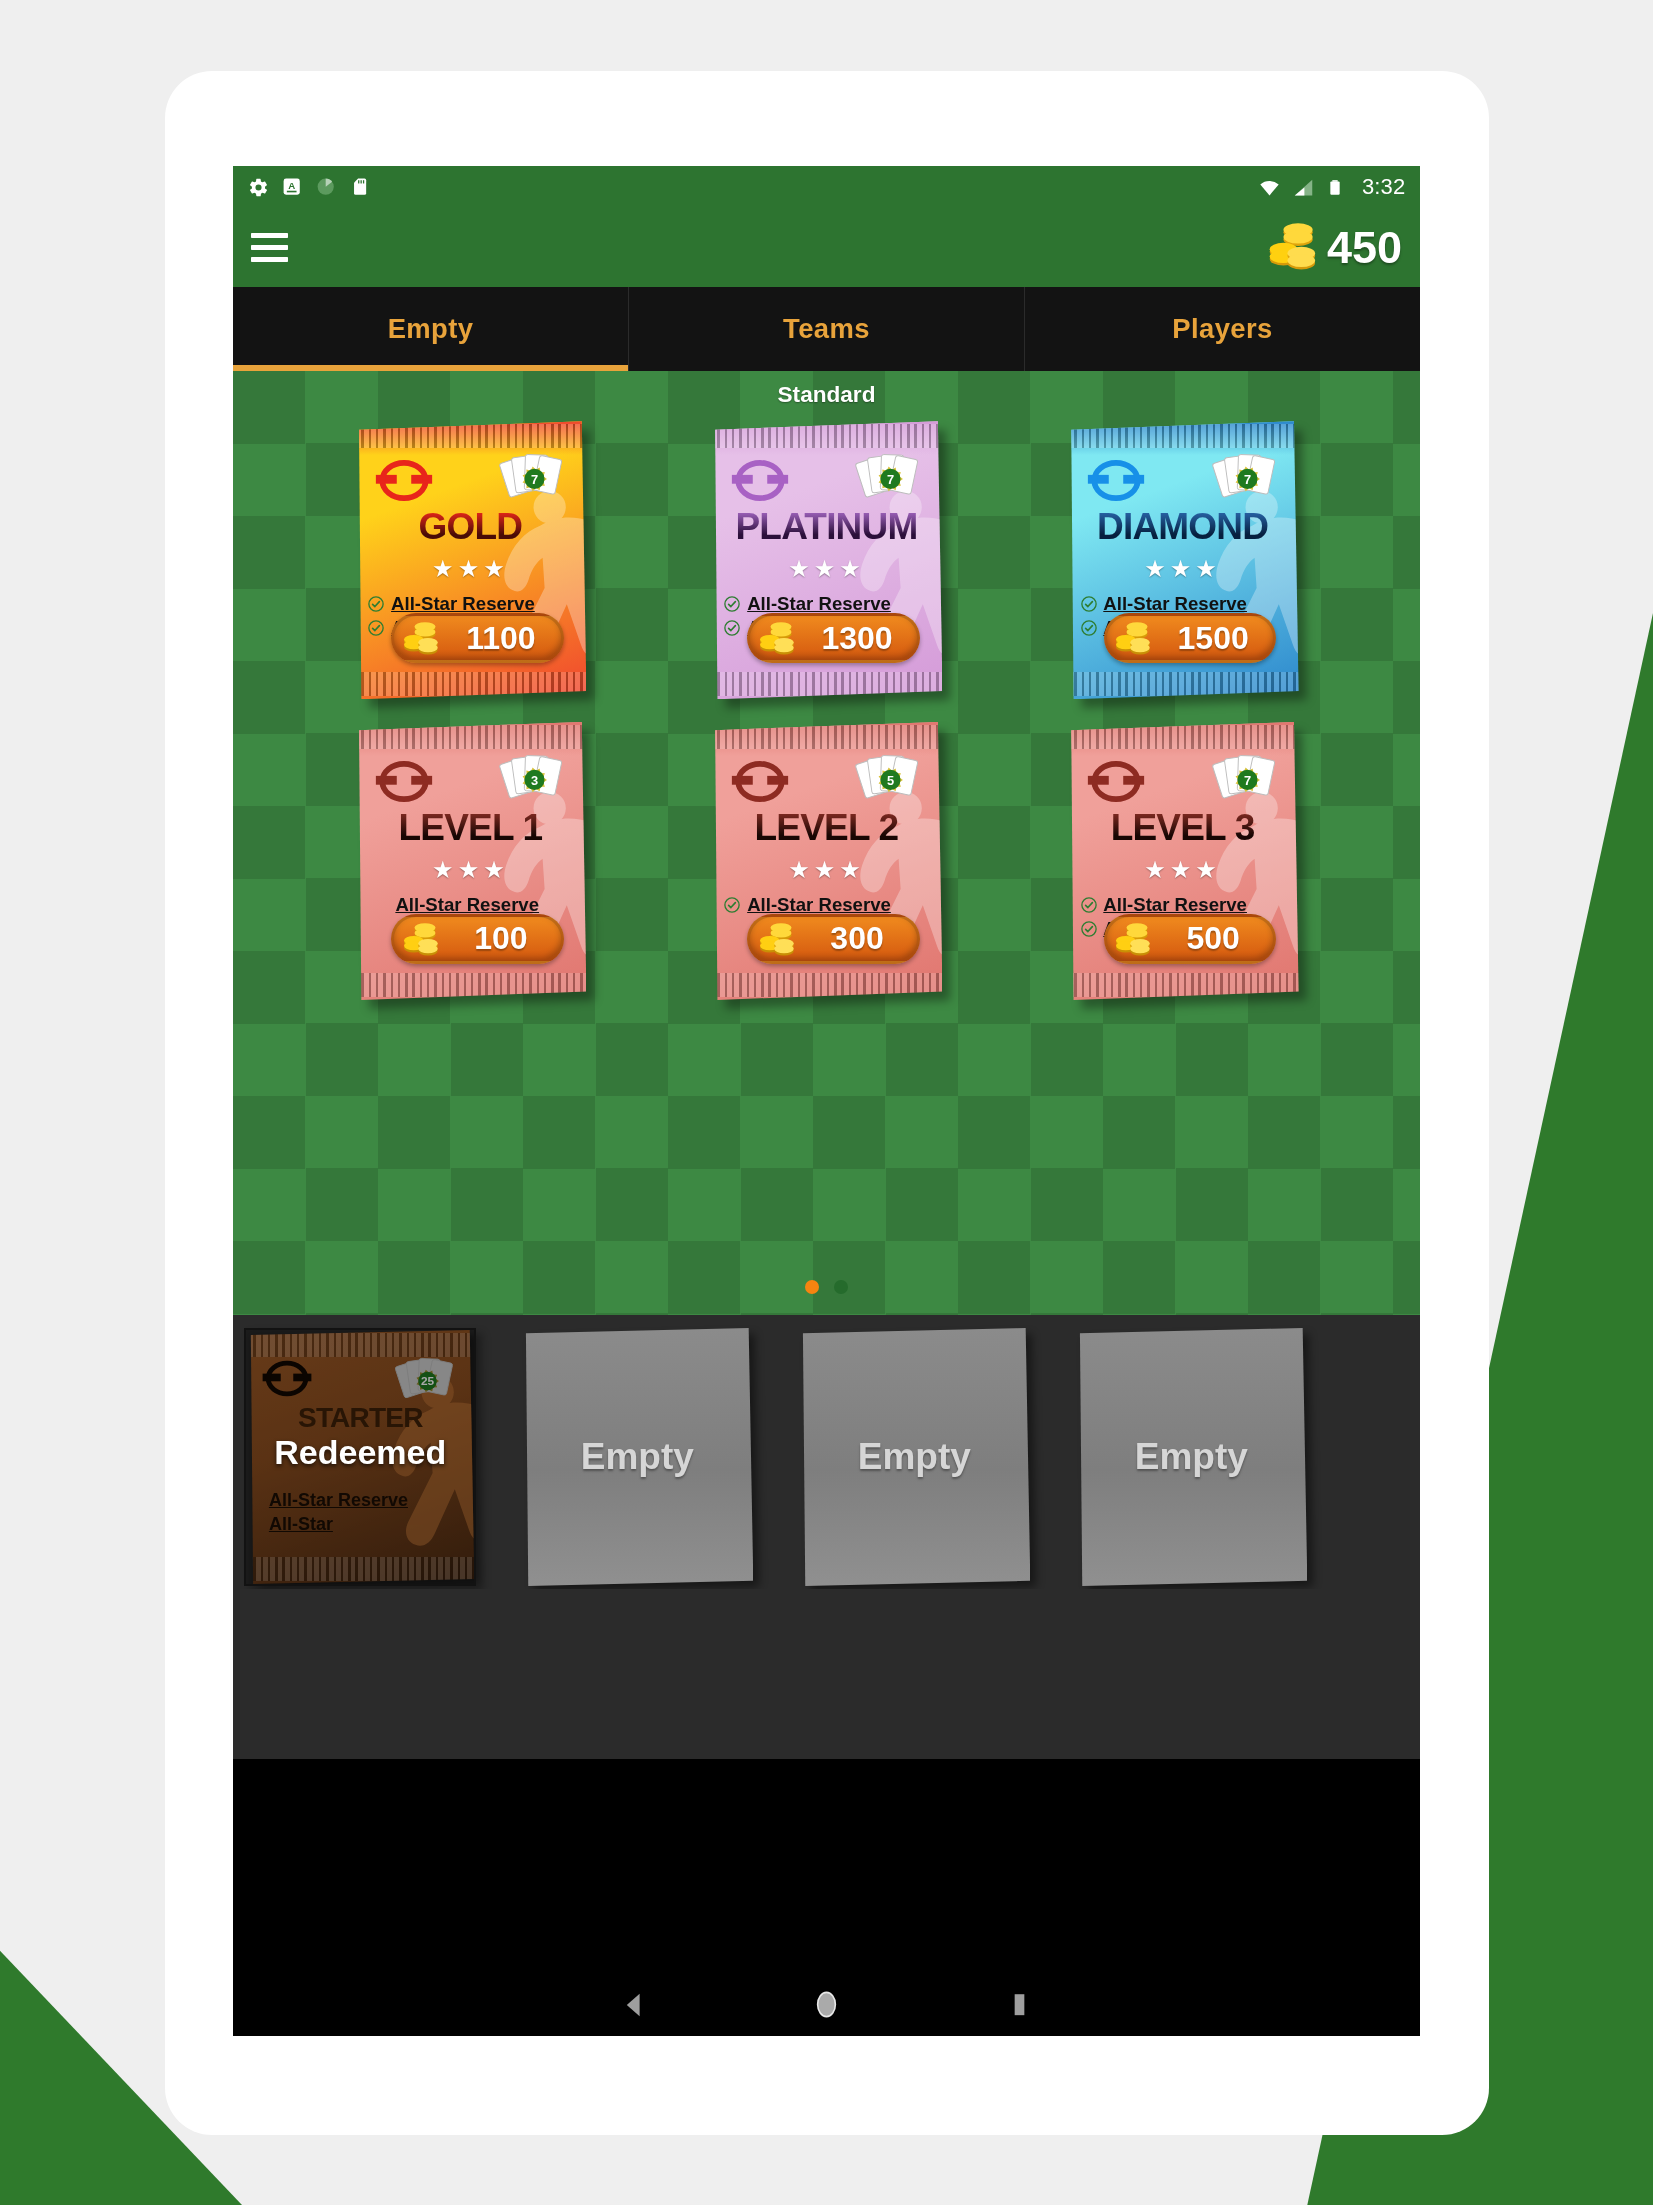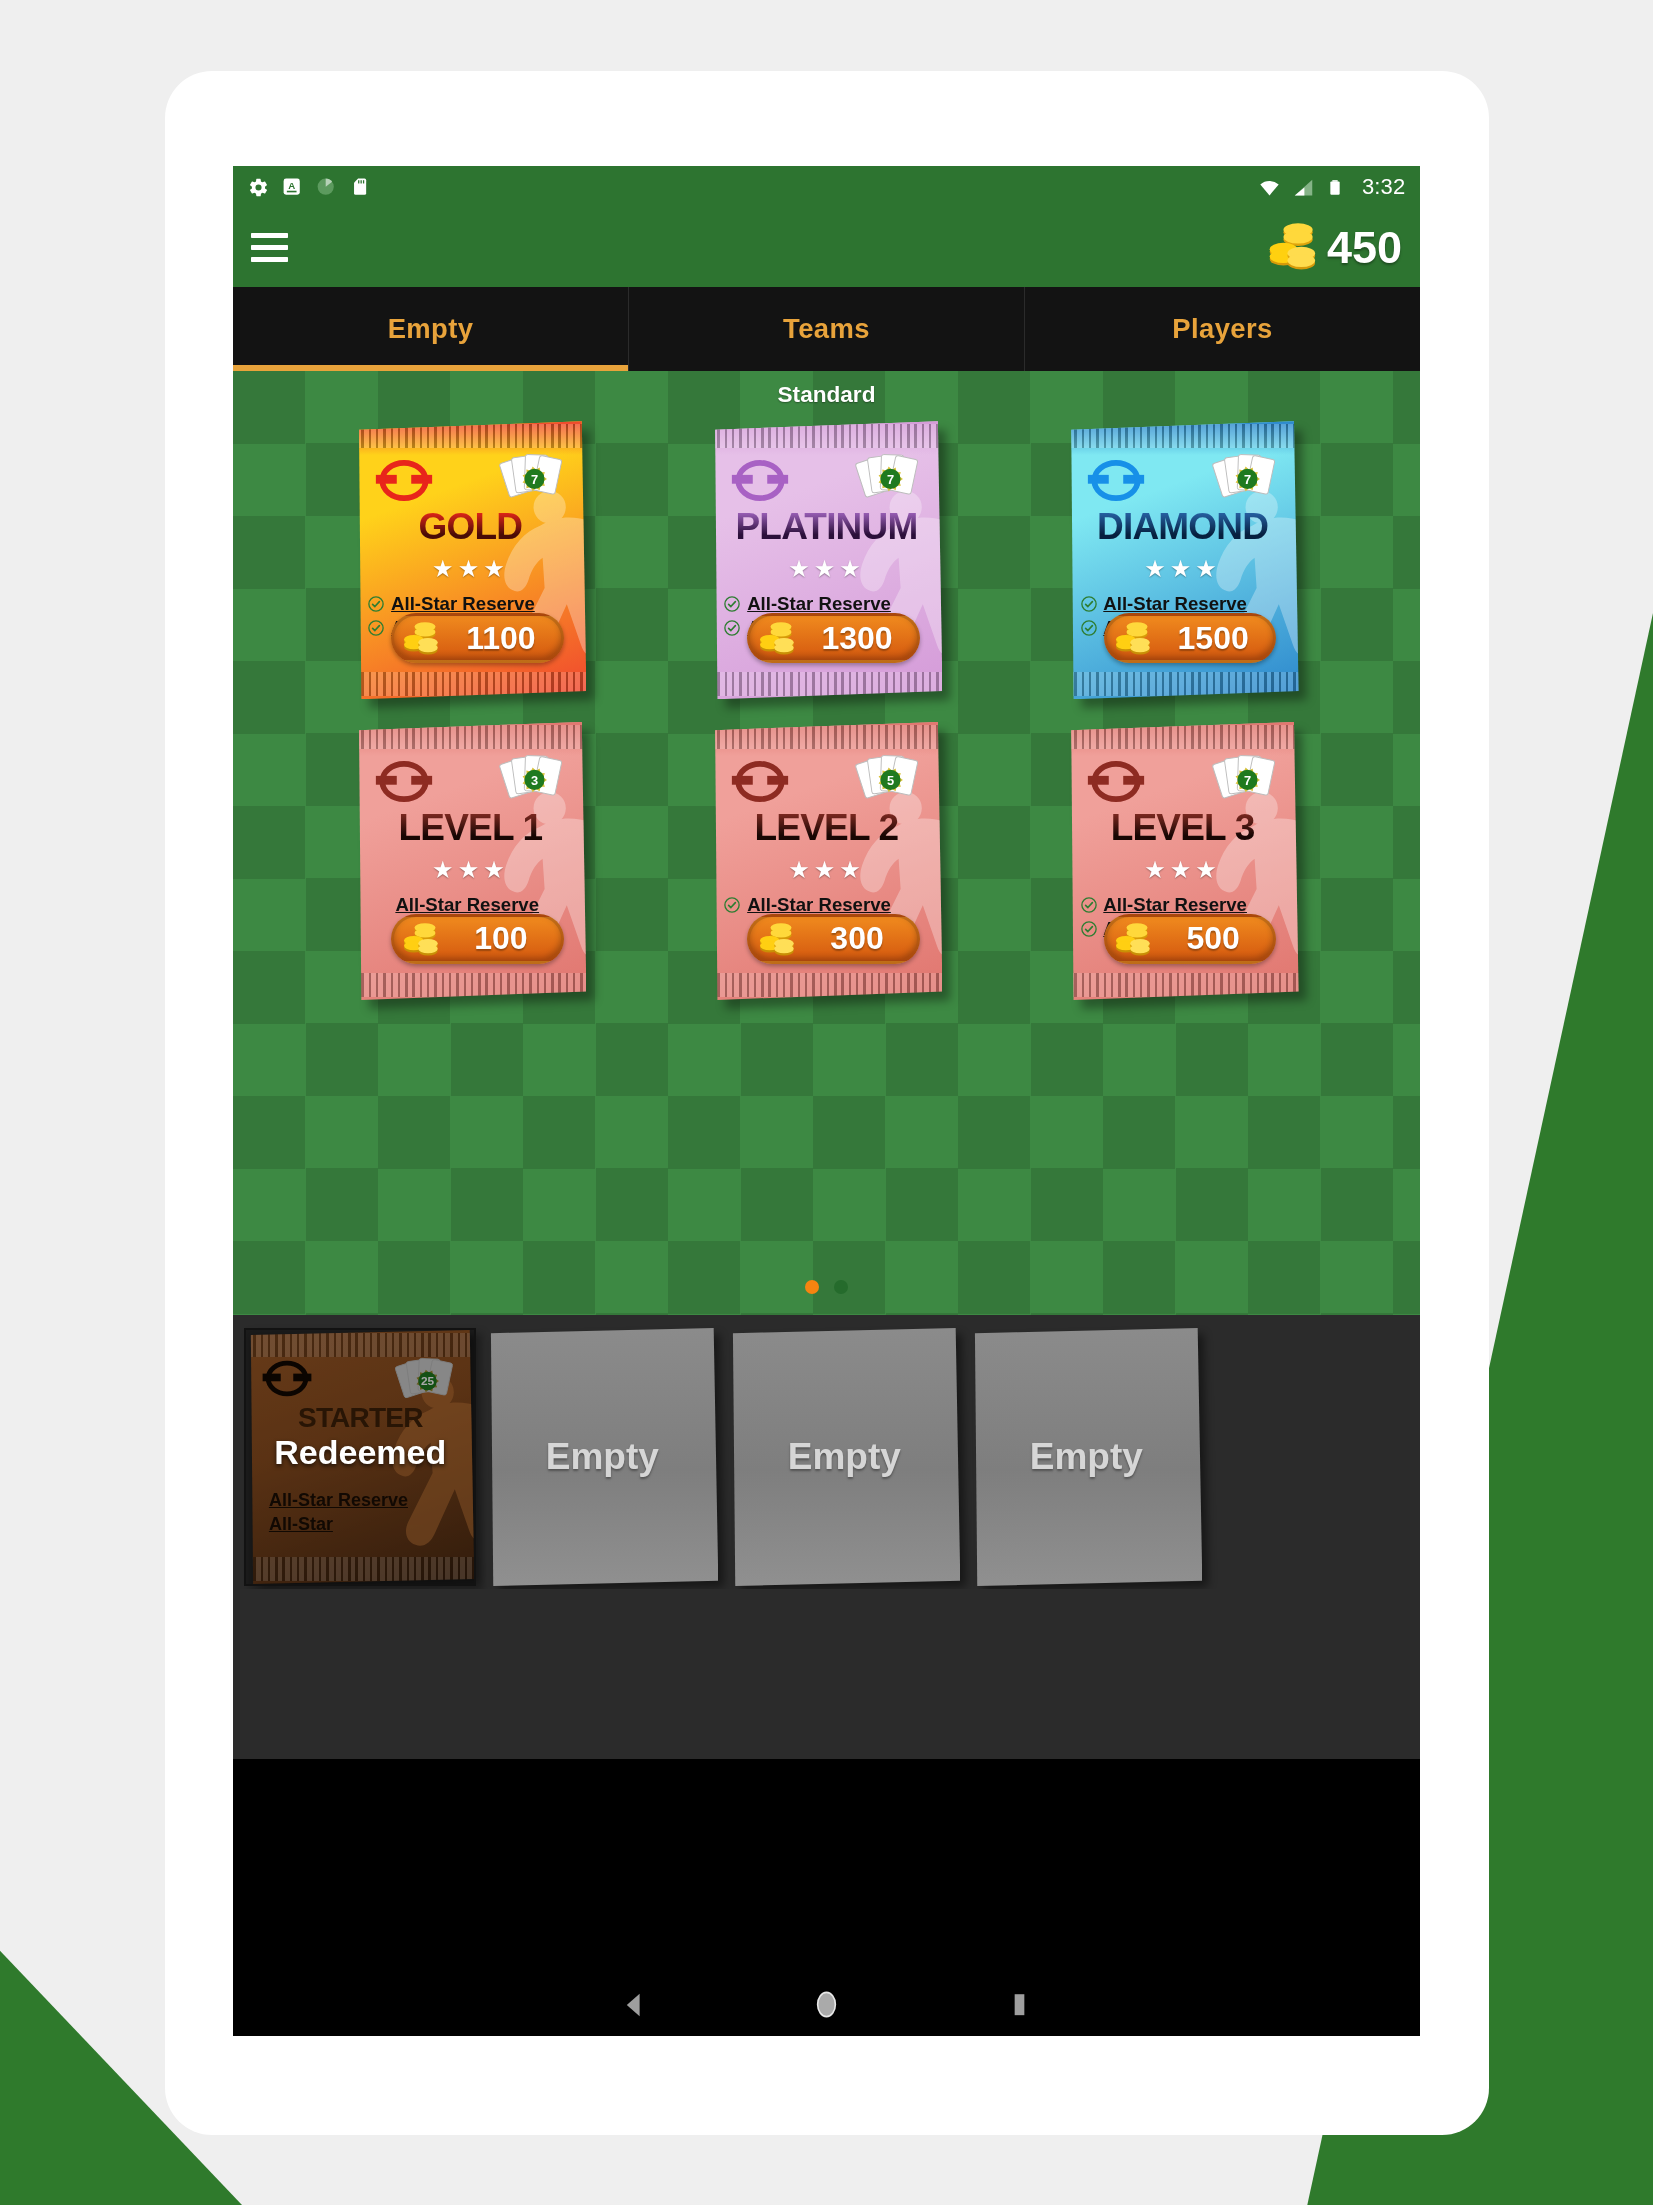--- a/index.html
+++ b/index.html
@@ -132,21 +132,21 @@
   }
   .price-val { color:#fff; font-size:32px; font-weight:700; flex:1; text-align:center;
                padding-right:8px; text-shadow:0 1.6px 1.6px rgba(0,0,0,.3); }
 
   
   .dots { position:absolute; bottom:21px; left:0; right:0; display:flex; justify-content:center; gap:14.5px; }
   .dot { width:14.5px; height:14.5px; border-radius:50%; background:#256b2c; }
   .dot.active { background:#f58410; }
 
   
-  .tray { background:#2b2b2b; height:274px; display:flex; align-items:flex-start; gap:10px; padding:13px 0 0 11.3px; overflow:hidden; }
+  .tray { background:#2b2b2b; height:274px; display:flex; align-items:flex-start; gap:45px; padding:13px 0 0 11.3px; overflow:hidden; }
   .slot { position:relative; width:232px; height:258px; flex:0 0 232px; cursor:pointer;
           filter: drop-shadow(6.5px 6.5px 4px rgba(0,0,0,.45)); }
   .slot-shape { position:absolute; inset:0; clip-path: polygon(2% 2%, 98% 0%, 100% 98%, 3% 100%); }
   .slot.empty .slot-shape { background: linear-gradient(180deg,#8b8b8b 0%, #7e7e7e 55%, #909090 100%); }
   .slot-empty-label { position:absolute; inset:0; display:flex; align-items:center; justify-content:center;
                       color:#d6d6d6; font-size:37px; font-weight:700; text-shadow:0 1.6px 2.4px rgba(0,0,0,.35); }
   .slot.redeemed .slot-shape { background: linear-gradient(160deg,#9d5a26 0%, #8a4d1f 40%, #4b2a12 100%); }
   .slot.redeemed { border:2.4px solid #121212; }
   .redeemed-overlay { position:absolute; inset:0; background:rgba(0,0,0,.34); }
   .redeemed-label { position:absolute; left:0; right:0; top:103px; text-align:center;

